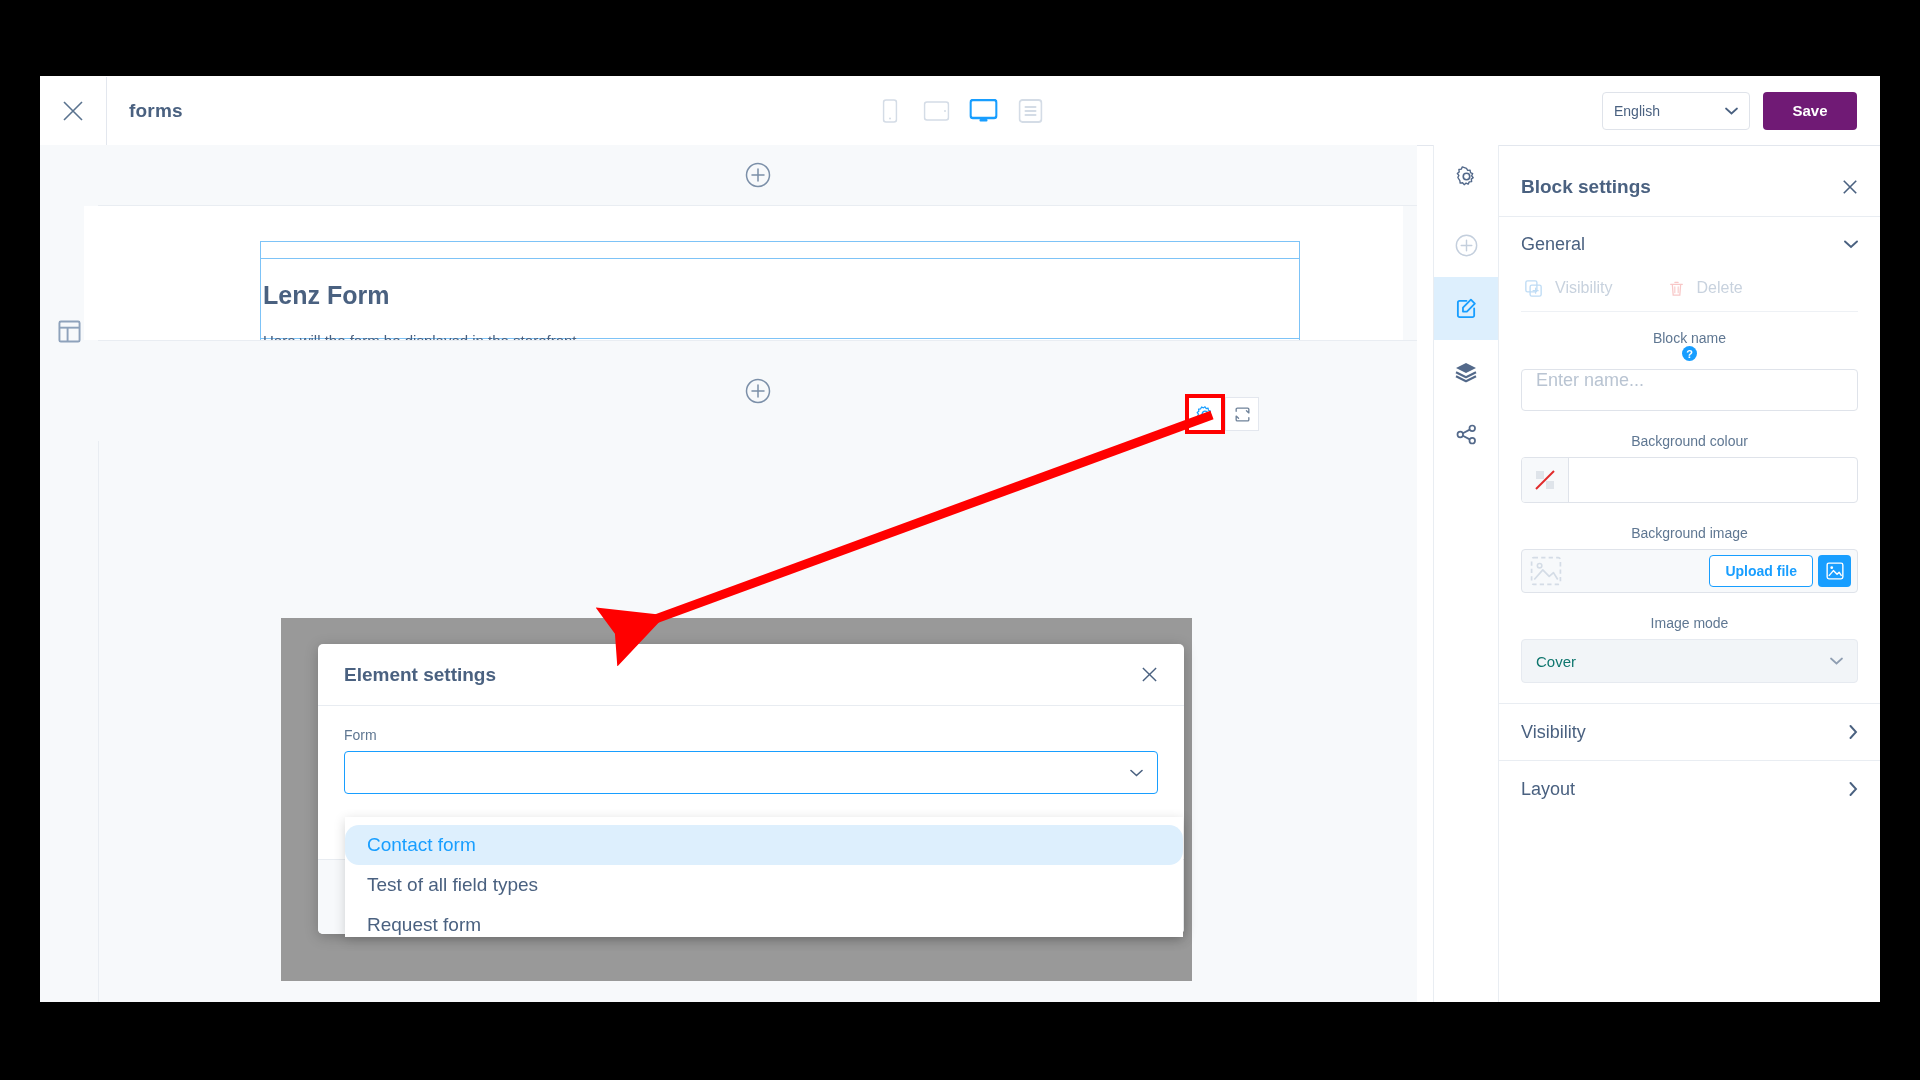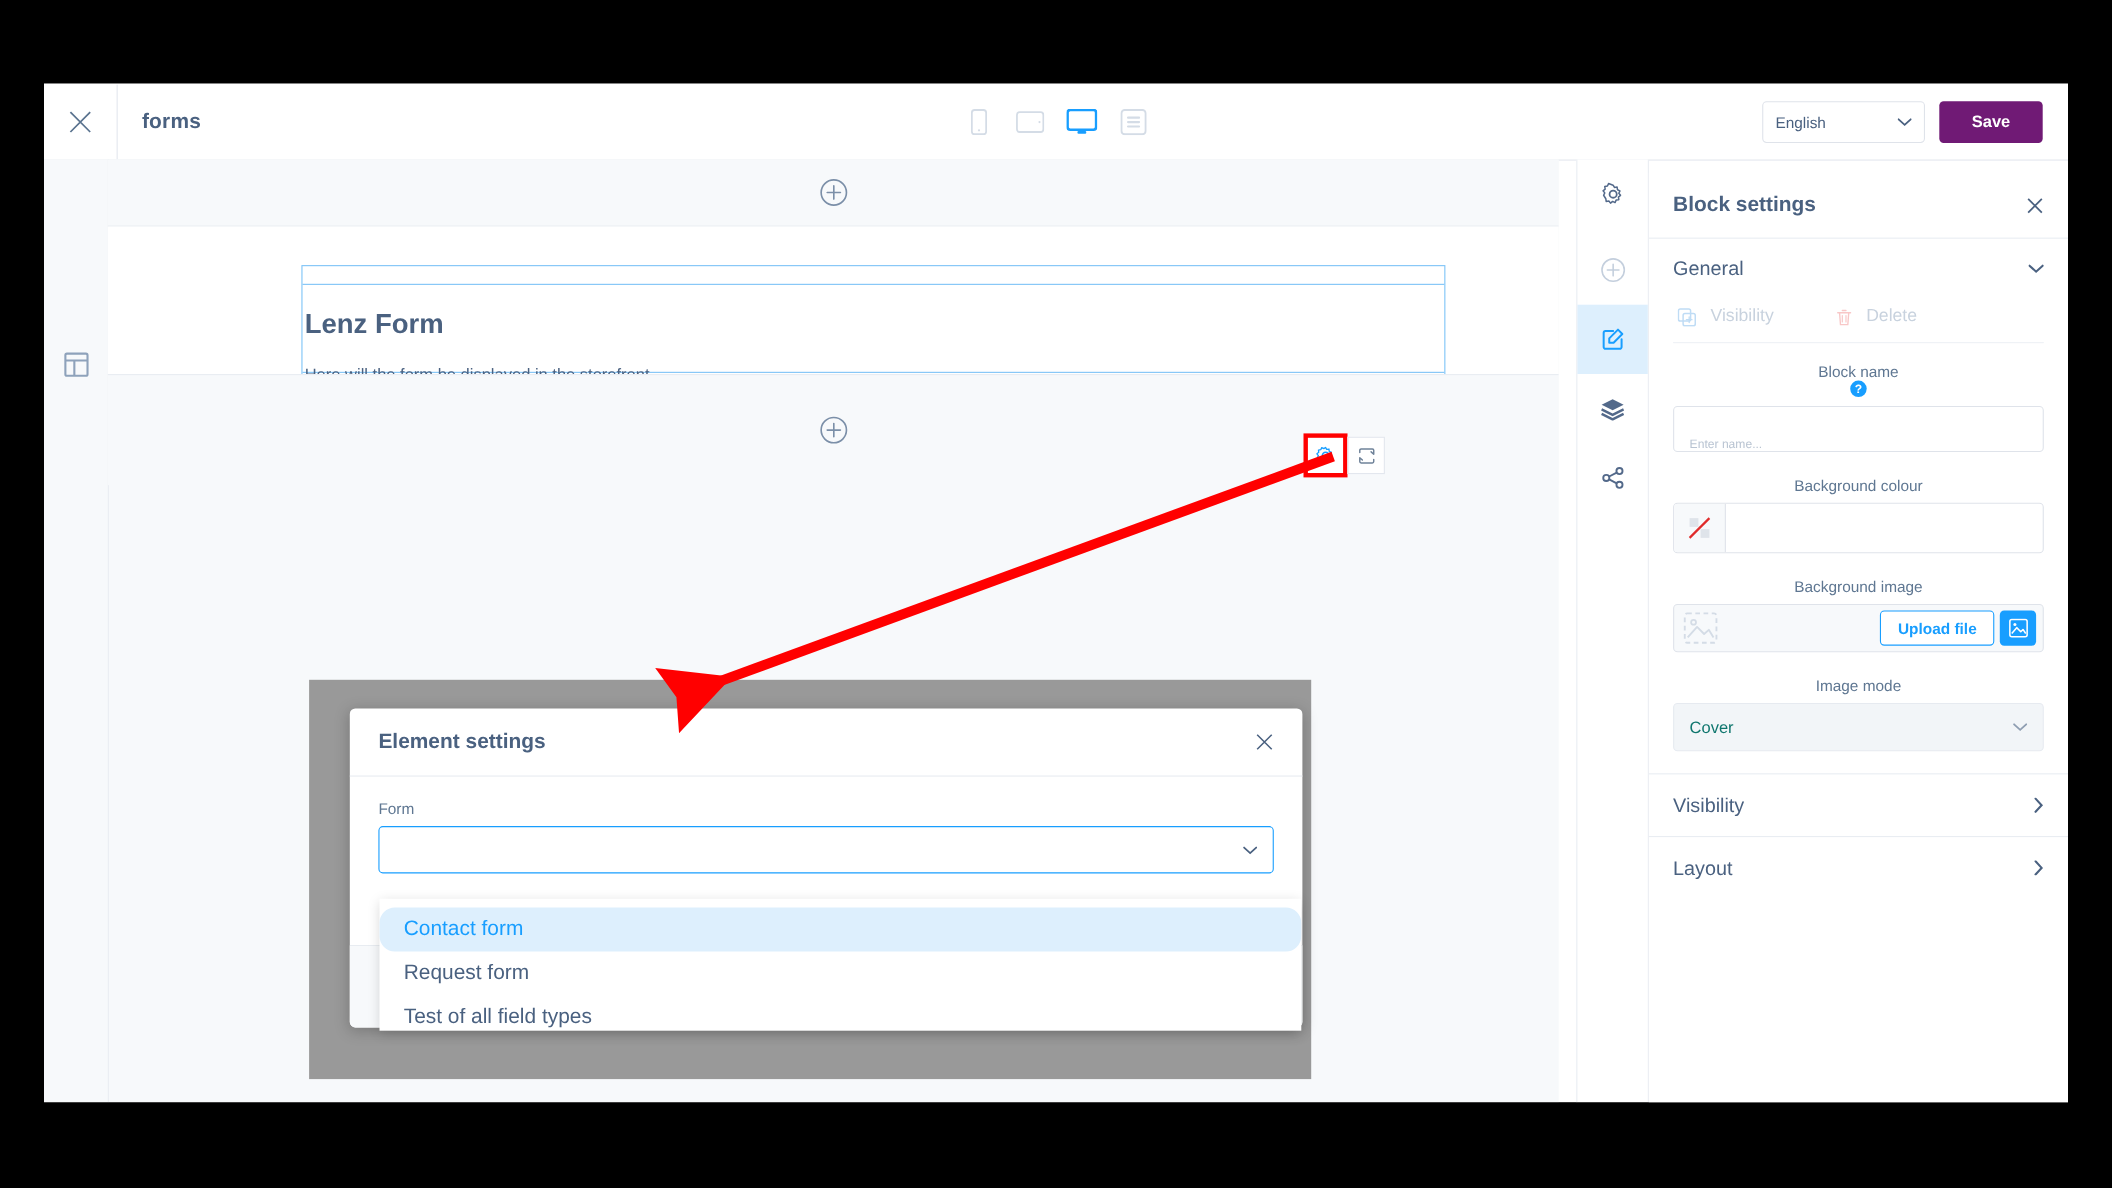--- a/index.html
+++ b/index.html
@@ -89,21 +89,21 @@
     position: absolute; left: 58px;
     width: 1319px; height: 58px;
     background: #f7f9fb;
     display: flex; align-items: center; justify-content: center;
   }
   .addrow.r1 { top: 0; height: 60px; border-bottom: 1px solid #e9edf2; }
   .addrow.r2 { top: 195px; height: 100px; border-top: 1px solid #e9edf2; }
   .plus-btn { width: 26px; height: 26px; cursor: pointer; }
 
   .section {
-    position: absolute; left: 58px; top: 61px;
+    position: absolute; left: 44px; top: 61px;
     width: 1319px; height: 134px;
     background: #ffffff;
   }
   .block-sel {
     position: absolute; left: 176px; top: 35px;
     width: 1040px; height: 114px;
     border: 1px solid #7dc3f7;
     box-sizing: border-box;
   }
   .elem-sel {
@@ -248,22 +248,22 @@
   .f-label .sp { flex: 1; }
   .help-dot {
     width: 15px; height: 15px; border-radius: 50%;
     background: #189eff; color: #fff;
     font-size: 11px; font-weight: bold;
     display: flex; align-items: center; justify-content: center;
     cursor: pointer;
   }
   .txt-input {
     height: 42px; border: 1px solid #dfe3ea; border-radius: 4px;
-    display: flex; align-items: flex-end; padding: 0 14px;
-    box-sizing: border-box; font-size: 11px; color: #b9c4d2;
+    display: flex; align-items: flex-start; padding: 0 14px;
+    box-sizing: border-box; font-size: 18px; color: #b9c4d2;
     background: #fff;
   }
   .fld-gap { height: 22px; }
   .color-row {
     height: 44px; border: 1px solid #dfe3ea; border-radius: 4px;
     display: flex; overflow: hidden; background: #fff;
   }
   .color-swatch {
     width: 46px; border-right: 1px solid #dfe3ea;
     background: #f7f9fb;
@@ -428,24 +428,24 @@
         </div>
       </div>
       <div class="modal-foot"></div>
     </div>
 
     <div class="dropdown">
       <div class="dd-opt active">
         <span>Contact form</span>
       </div>
       <div class="dd-opt">
+        <span>Test of all field types</span>
+      </div>
+      <div class="dd-opt">
         <span>Request form</span>
-      </div>
-      <div class="dd-opt">
-        <span>Test of all field types</span>
       </div>
     </div>
 
     <svg class="arrow-svg" viewBox="0 0 1377 857">
       <defs>
         <marker id="ah" markerWidth="7" markerHeight="7" refX="5.4" refY="3.5" orient="auto">
           <polygon points="0 3.5, 7 0, 6 3.5, 7 7" fill="#ff0000"></polygon>
         </marker>
       </defs>
       <line x1="1172" y1="270" x2="580" y2="487" stroke="#ff0000" stroke-width="9" marker-end="url(#ah)"></line>

